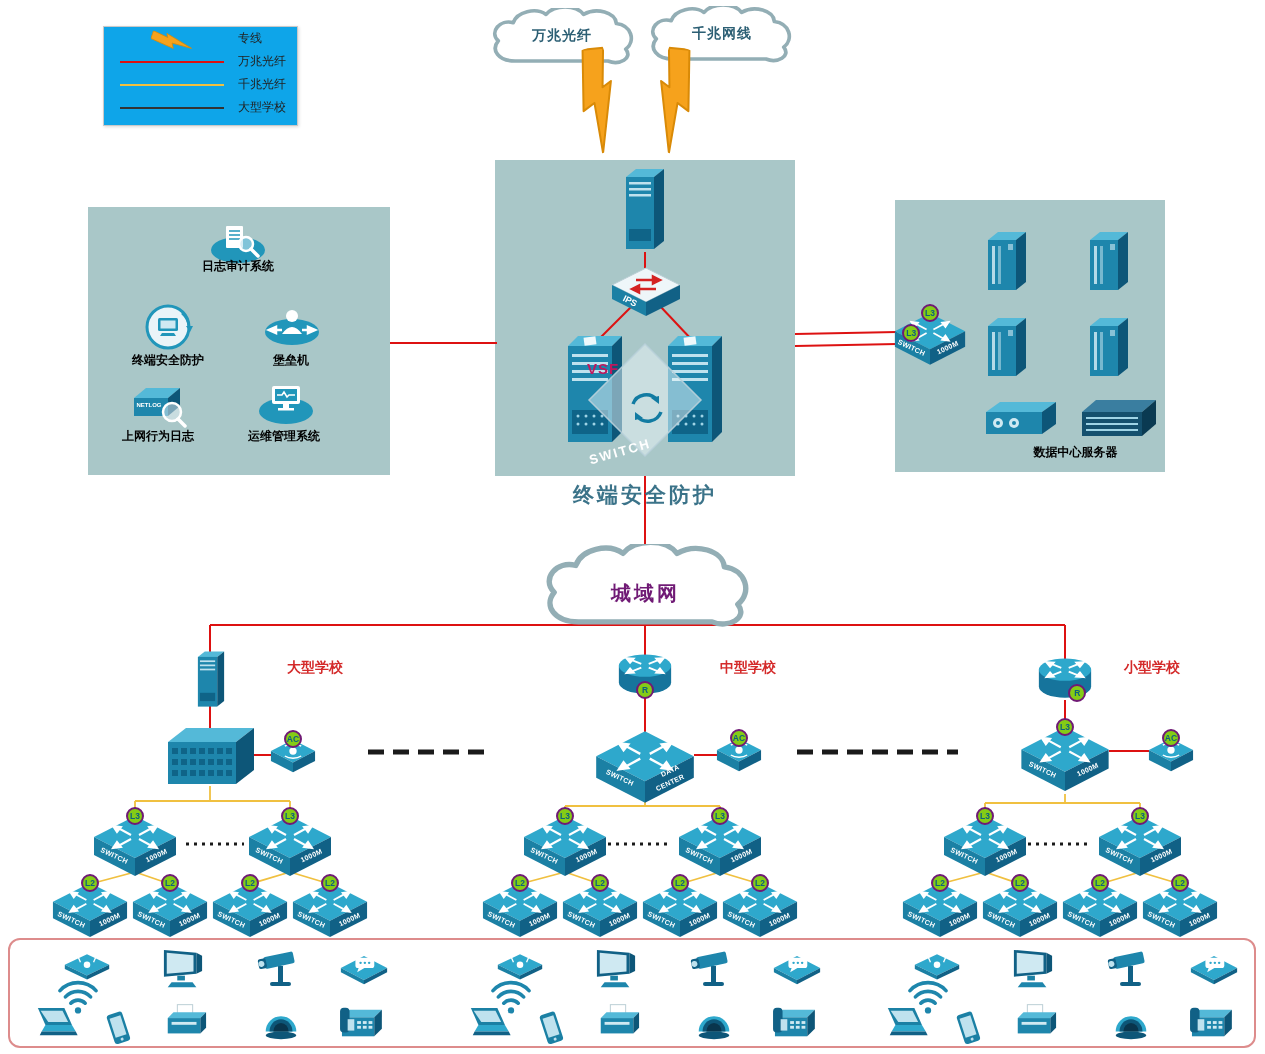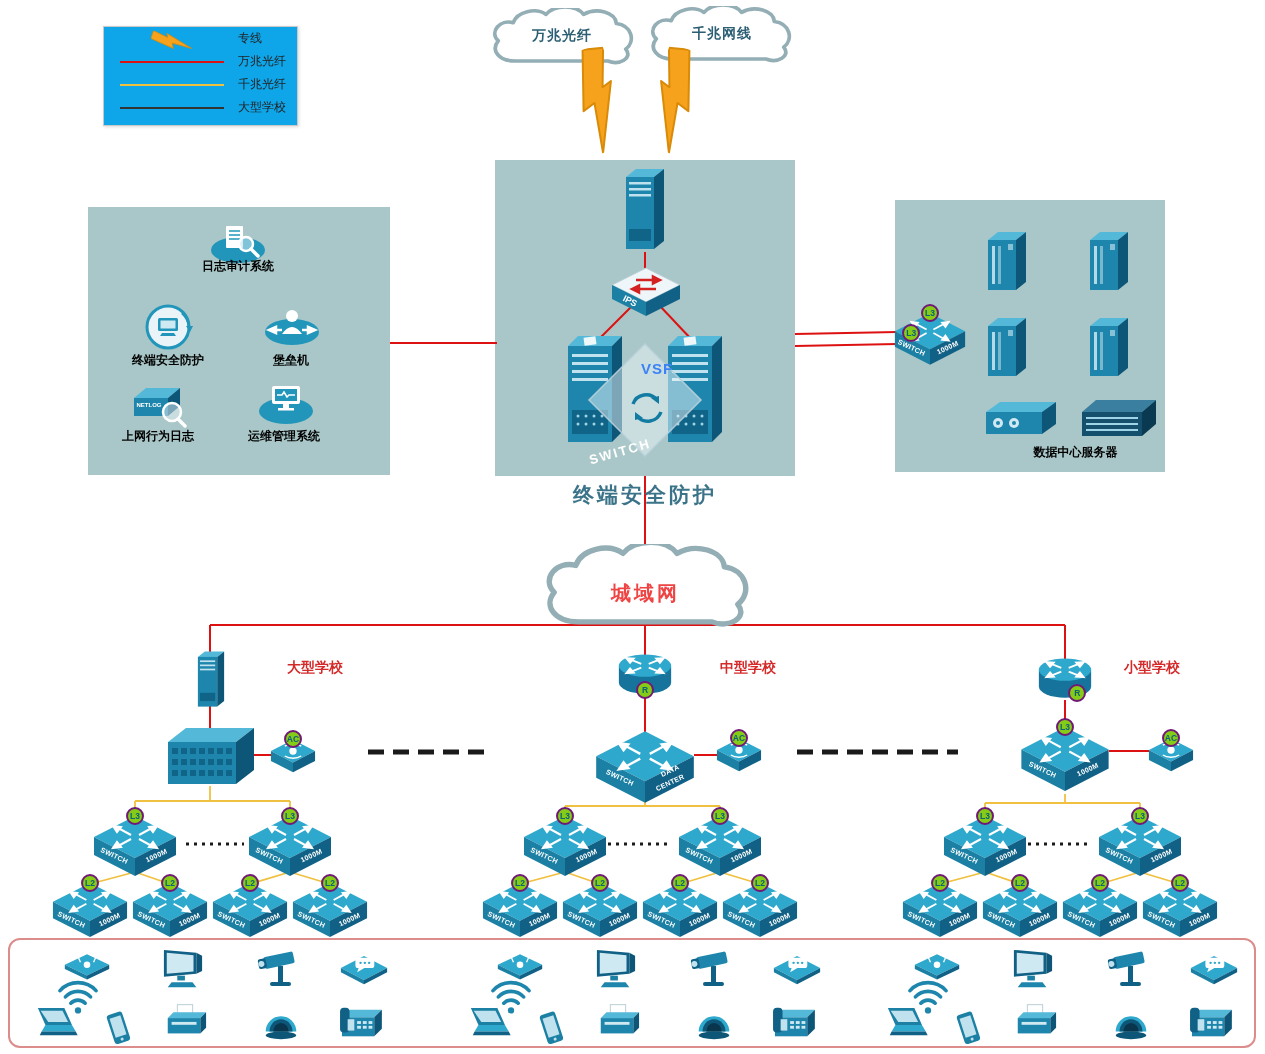--- a/index.html
+++ b/index.html
@@ -27,32 +27,32 @@
 
   .swl,.swr,.swr-a,.swr-b{position:absolute;display:block;color:#fff;font-weight:bold;font-size:7px;
     letter-spacing:.3px;text-align:center;width:46%;pointer-events:none}
   .swl{left:2%;top:60%;transform:rotate(25deg)}
   .swr{right:2%;top:60%;transform:rotate(-25deg)}
   .swr-a{right:2%;top:50%;transform:rotate(-25deg)}
   .swr-b{right:2%;top:66%;transform:rotate(-25deg)}
 
   .ips-lbl{position:absolute;left:4px;top:30px;width:32px;text-align:center;color:#fff;font-weight:bold;
     font-size:9px;transform:rotate(26deg)}
-  .vsf-lbl{position:absolute;left:12px;top:20px;width:100%;text-align:center;color:#3b82f6;font-weight:bold;
+  .vsf-lbl{position:absolute;left:2px;top:20px;width:100%;text-align:left;color:#be185d;font-weight:bold;
     font-size:15px;letter-spacing:1px}
   .vsf-sw{position:absolute;left:-30px;top:104px;width:130px;text-align:center;color:#fff;font-weight:bold;
     font-size:13px;letter-spacing:2px;transform:rotate(-16deg)}
   .netlog-lbl{position:absolute;left:2px;top:18px;width:34px;text-align:center;color:#fff;font-weight:bold;font-size:6px}
 
   .lbl{position:absolute;z-index:4;text-align:center;font-weight:bold}
   .red{color:#d42a2a;font-size:14px}
   .sec-lbl{color:#000000;font-size:12px}
   .cloud-lbl{font-family:"Liberation Serif",serif;color:#2c5f74;font-size:14px;letter-spacing:1px}
   .big-title{font-family:"Liberation Serif",serif;color:#3b7389;font-size:21px;letter-spacing:3px}
-  .man-lbl{font-family:"Liberation Serif",serif;color:#ef4444;font-size:20px;letter-spacing:3px}
+  .man-lbl{font-family:"Liberation Serif",serif;color:#701a75;font-size:20px;letter-spacing:3px}
 
   #legend{position:absolute;left:103px;top:26px;width:195px;height:100px;background:#0ea5e9;border:1px solid #c9c9c9;
     box-shadow:1px 1px 3px rgba(0,0,0,.15);z-index:5;padding:0 0 0 12px}
   .lg-row{display:flex;align-items:center;height:23px}
   .lg-sym{width:112px;display:flex;align-items:center;justify-content:center}
   .lg-line{display:inline-block;width:104px;height:2px;margin:0 4px}
   .lg-txt{font-size:12px;color:#222;margin-left:10px;white-space:nowrap}
 </style>
 </head>
 <body>

